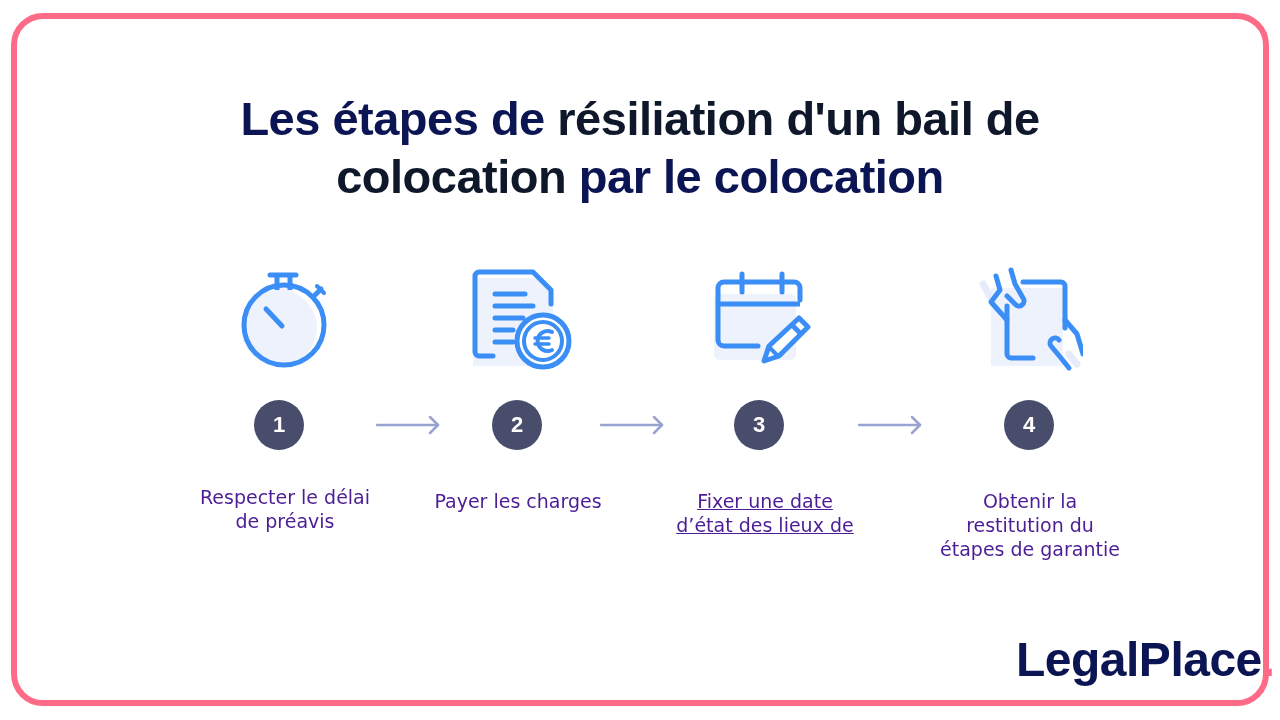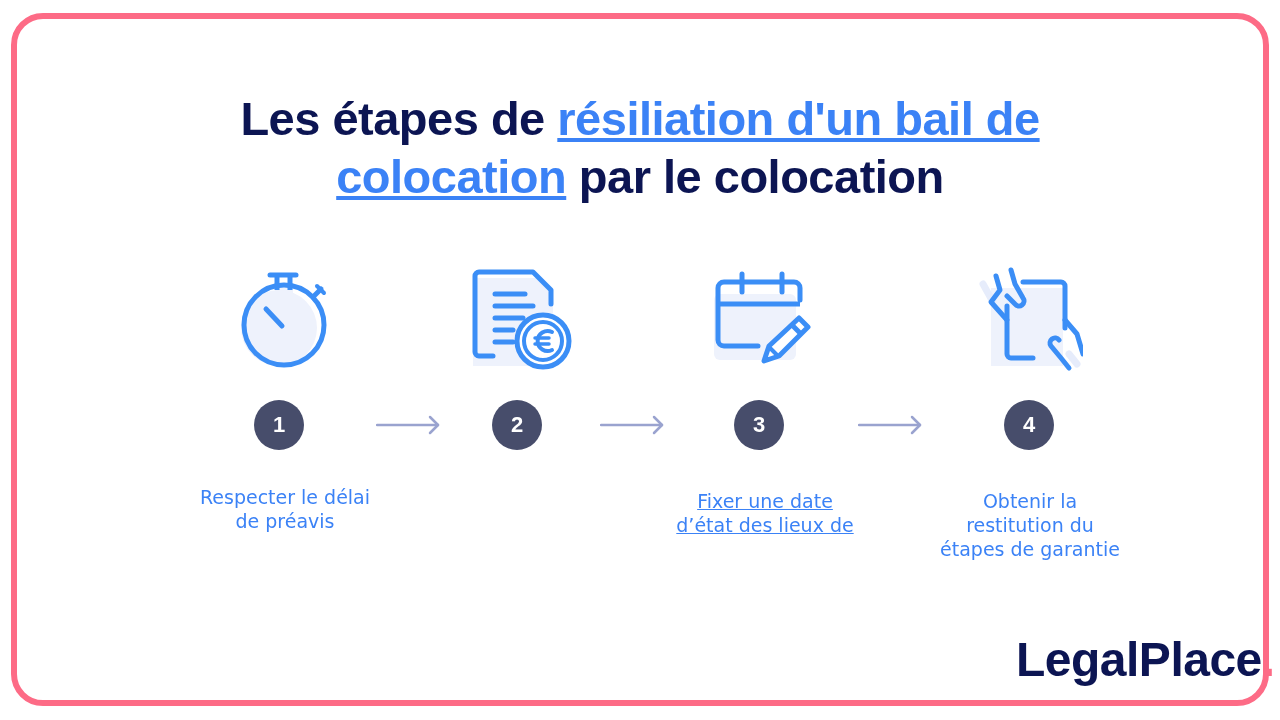--- a/index.html
+++ b/index.html
@@ -20,21 +20,21 @@
       left: 140px; top: 90px;
       width: 1000px;
       text-align: center;
       font-family: "Liberation Sans", sans-serif;
       font-weight: bold;
       font-size: 47px;
       line-height: 58px;
       letter-spacing: -0.5px;
       color: #0c1553;
     }
-    .title .accent { color: #3b82f6; text-decoration: underline; }
+    .title .accent { color: #0f172a; }
 
     .icon {
       position: absolute;
       width: 110px; height: 110px;
     }
     .icon svg { width: 110px; height: 110px; display: block; }
 
     .step-num {
       position: absolute;
       width: 50px; height: 50px;
@@ -54,21 +54,21 @@
     }
     .arrow svg { width: 66px; height: 20px; display: block; }
 
     .label {
       position: absolute;
       width: 240px;
       text-align: center;
       font-family: "DejaVu Sans", sans-serif;
       font-size: 19px;
       line-height: 24px;
-      color: #3b82f6;
+      color: #4c1d95;
     }
 
     .logo {
       position: absolute;
       left: 1016px; top: 632px;
       font-family: "Liberation Sans", sans-serif;
       font-weight: bold;
       font-size: 48px;
       letter-spacing: -0.5px;
       color: #0c1553;
@@ -165,20 +165,21 @@
     <line x1="1" y1="10" x2="62" y2="10" stroke="#9aa3cf" stroke-width="2.5" stroke-linecap="round"></line>
     <polyline points="54,2 62,10 54,18" stroke="#9aa3cf" stroke-width="2.5" stroke-linecap="round" stroke-linejoin="round"></polyline>
   </svg>
 </div>
 
 <div class="label" style="left:165px; top:485px;">
   <div>Respecter le délai</div>
   <div>de préavis</div>
 </div>
 <div class="label" style="left:398px; top:489px;">
+  <div>Payer les charges</div>
 </div>
 <div class="label" style="left:645px; top:489px;text-decoration:underline;">
   <div>Fixer une date</div>
   <div>d’état des lieux de</div>
 </div>
 <div class="label" style="left:910px; top:489px;">
   <div>Obtenir la</div>
   <div>restitution du</div>
   <div>étapes de garantie</div>
 </div>

